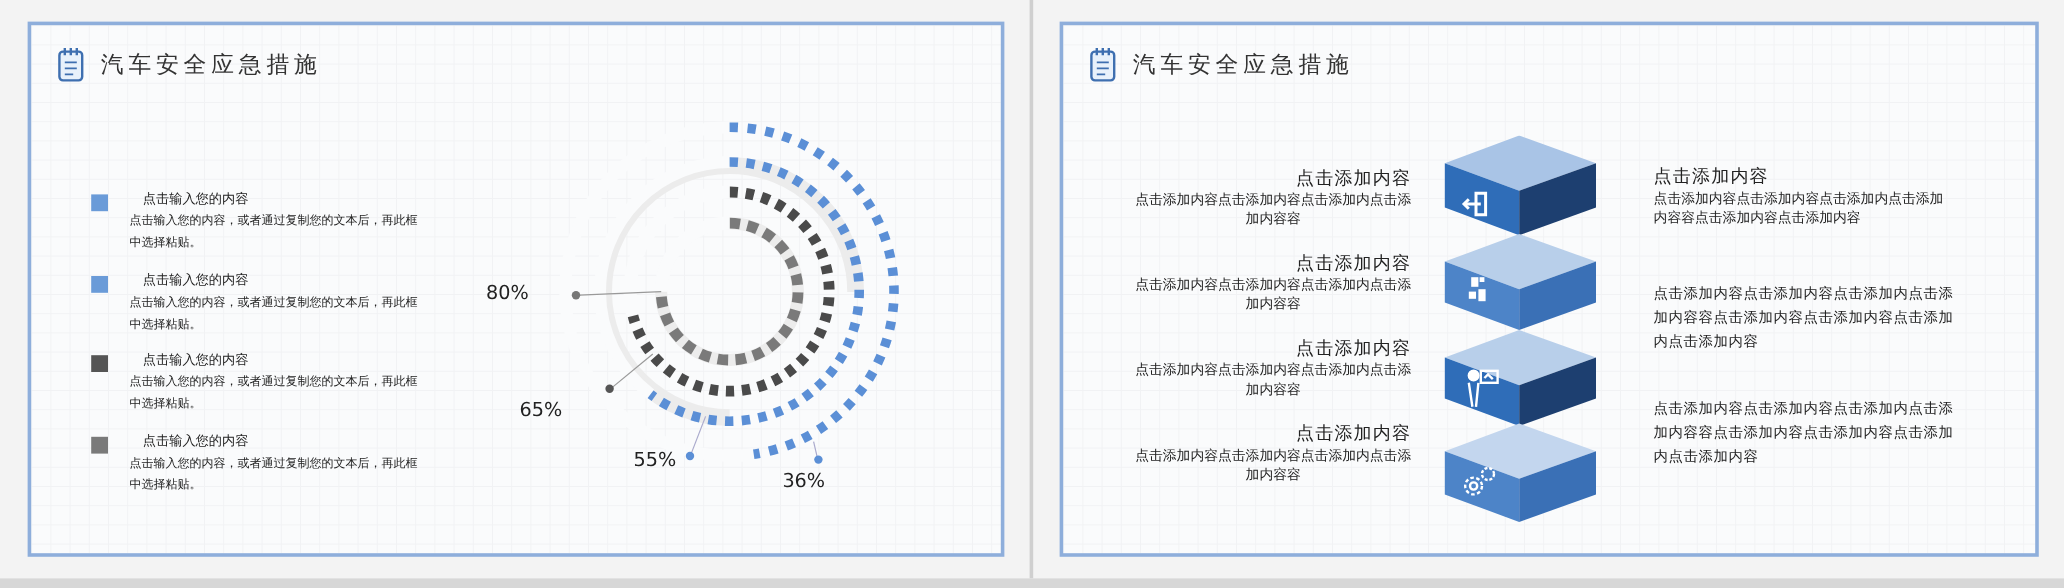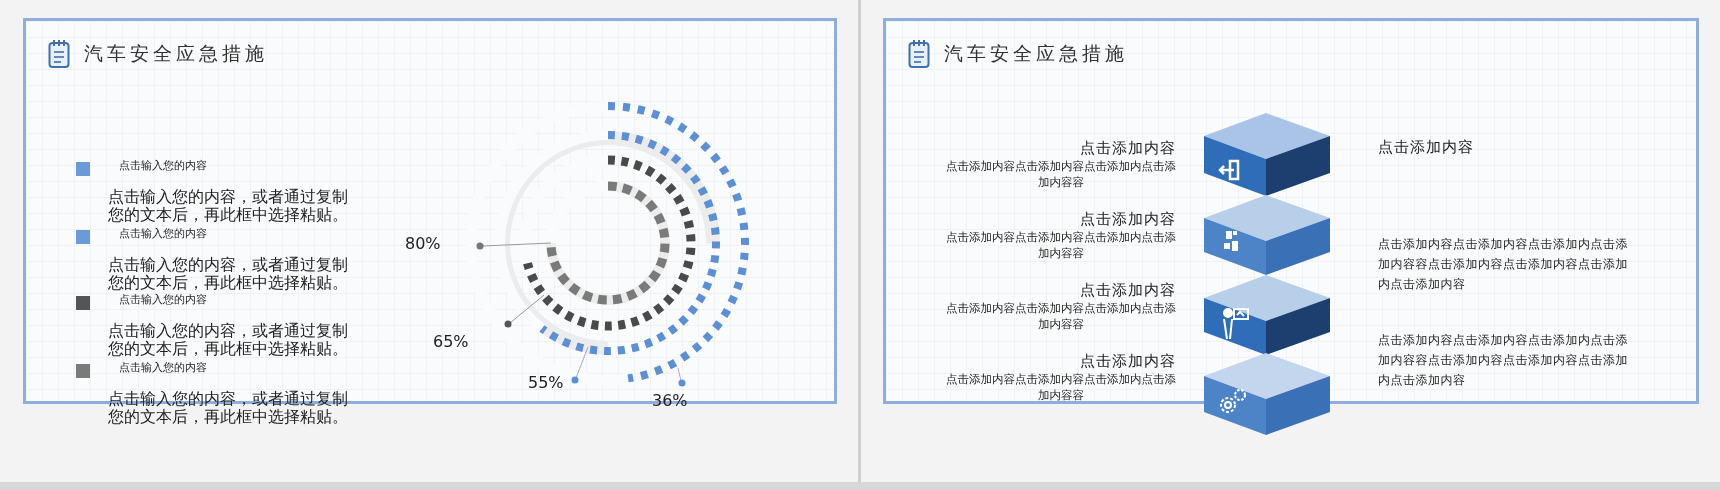--- a/index.html
+++ b/index.html
@@ -1,30 +1,30 @@
 <!DOCTYPE html>
 <html><head>
 <meta charset="utf-8">
 <style>
   html,body{margin:0;padding:0;}
   body{width:1720px;height:490px;background:#f3f3f3;position:relative;overflow:hidden;font-family:"DejaVu Sans",sans-serif;color:#222;}
   .bottom-bar{position:absolute;left:0;top:482px;width:1720px;height:8px;background:#d7d7d7;}
   .divider{position:absolute;left:858px;top:0;width:3px;height:482px;background:#cfcfcf;}
-  .slide{position:absolute;top:18px;height:386px;background:#fafbfc;border:3px solid #8eaedb;box-sizing:border-box;
+  .slide{position:absolute;top:18px;height:446px;background:#fafbfc;border:3px solid #8eaedb;box-sizing:border-box;
     background-image:linear-gradient(#f1f2f4 1px,transparent 1px),linear-gradient(90deg,#f1f2f4 1px,transparent 1px);
     background-size:16px 16px;}
   #slide-left{left:23px;width:814px;}
   #slide-right{left:883px;width:816px;}
   .title-row{position:absolute;left:22px;top:18px;display:flex;align-items:center;}
   .title-icon{width:22px;height:30px;margin-right:14px;}
   .title{font-size:19px;letter-spacing:4px;color:#333;}
   .legend{position:absolute;left:50px;width:260px;}
   .legend .sw{position:absolute;left:0;top:4px;width:14px;height:14px;}
   .legend .h{position:absolute;left:32px;top:0;font-size:11px;color:#222;margin-left:11px;}
-  .legend .b{position:absolute;left:32px;top:18px;width:240px;font-size:16px;line-height:18px;color:#222;margin-top:12px;}
+  .legend .b{position:absolute;left:32px;top:18px;width:240px;font-size:10px;line-height:18px;color:#222;}
   .pct{position:absolute;font-size:16px;color:#222;}
   .lt{position:absolute;right:auto;text-align:right;width:230px;}
   .lt .h{font-size:15px;letter-spacing:1px;color:#222;}
   .lt .b{font-size:11.5px;line-height:16px;color:#222;text-align:center;}
   .rt{position:absolute;width:260px;}
   .rt .h{font-size:15px;letter-spacing:1px;color:#222;}
   .rt .b{font-size:11.5px;line-height:16px;color:#222;}
   .rt .b2{font-size:12px;line-height:20px;color:#222;letter-spacing:0.5px;}
 </style>
 </head>
@@ -172,20 +172,21 @@
       <g stroke="#fff" stroke-width="2" fill="none">
         <circle cx="26" cy="52" r="7" stroke-dasharray="3 2"></circle>
           <circle cx="26" cy="52" r="3"></circle>
         <circle cx="38" cy="42" r="5" stroke-dasharray="2.5 1.5"></circle>
       </g>
     </g>
   </svg>
 
   <div class="rt" style="left:492px;top:117px">
     <div class="h">点击添加内容</div>
+    <div class="b" style="width:250px">点击添加内容点击添加内容点击添加内点击添加内容容点击添加内容点击添加内容</div>
   </div>
   <div class="rt" style="left:492px;top:213px;width:262px">
     <div class="b2">点击添加内容点击添加内容点击添加内点击添加内容容点击添加内容点击添加内容点击添加内点击添加内容</div>
   </div>
   <div class="rt" style="left:492px;top:309px;width:262px">
     <div class="b2">点击添加内容点击添加内容点击添加内点击添加内容容点击添加内容点击添加内容点击添加内点击添加内容</div>
   </div>
 </div>
 
 </body></html>

